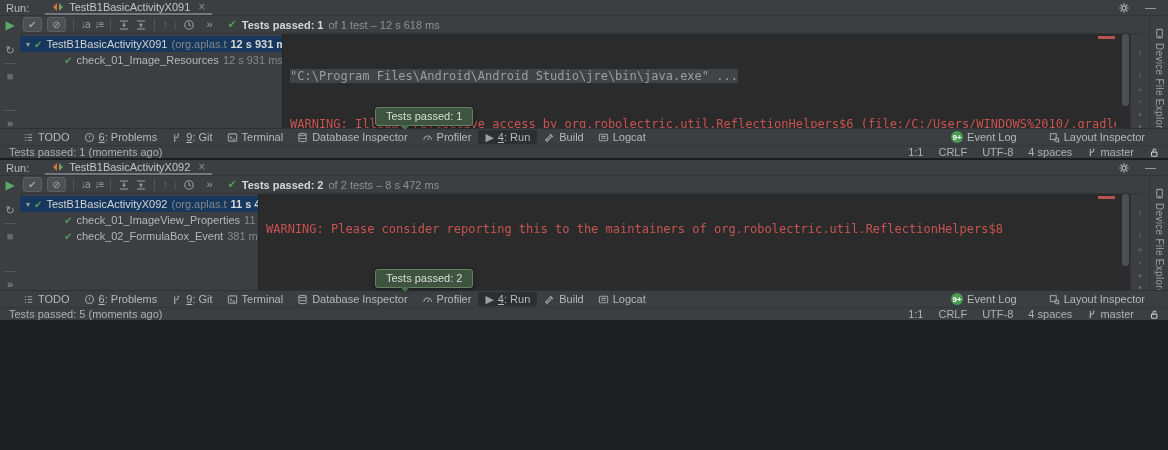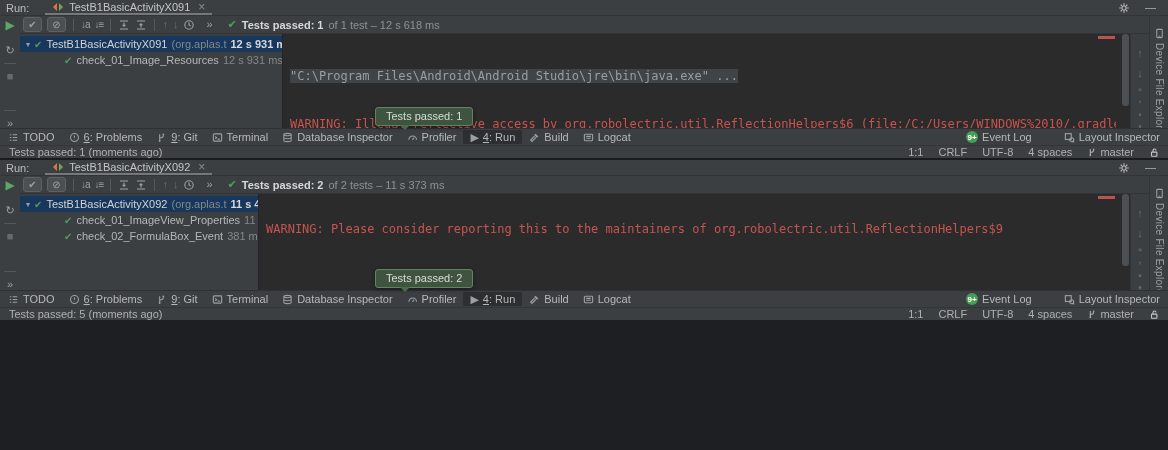--- a/index.html
+++ b/index.html
@@ -63,21 +63,21 @@
   .ctool{width:19px;flex:none;display:flex;flex-direction:column;align-items:center;gap:9px;padding-top:14px;background:#3c3f41;border-left:1px solid #323537}
   .rstripe{width:19px;flex:none;background:#3c3f41;border-left:1px solid #323537;display:flex;flex-direction:column;align-items:center;padding-top:12px;gap:16px}
   .stripe-item{display:flex;flex-direction:column;align-items:center;gap:4px;cursor:default}
   .vtext{writing-mode:vertical-rl;font-size:10px;color:#9da0a2;letter-spacing:.3px;white-space:nowrap}
 
   .tooltip{position:absolute;left:355px;bottom:2px;background:#3E5441;border:1px solid #64825F;border-radius:3px;
            padding:2px 10px 3px;font-size:11px;color:#d8ded6;z-index:5;white-space:nowrap;box-shadow:0 1px 4px rgba(0,0,0,.45)}
   .tooltip:after{content:"";position:absolute;left:24px;top:100%;border:5px solid transparent;border-top-color:#4a6a4e}
 
   
-  .sbar{height:17px;flex:none;display:flex;align-items:center;background:#3c3f41;border-top:1px solid #2e3133;padding:0 1px;font-size:11px;color:#b6b8ba}
+  .sbar{height:17px;flex:none;display:flex;align-items:center;background:#3c3f41;border-top:1px solid #2e3133;padding:0 16px;font-size:11px;color:#b6b8ba}
   .sitem{display:flex;align-items:center;gap:4px;padding:1px 7px;border-radius:2px;white-space:nowrap;cursor:default}
   .sitem.active{background:#2c2e30}
   .mn{text-decoration:underline}
   .sbar-right{margin-left:auto;display:flex;gap:18px;align-items:center}
   .badge{width:12px;height:12px;border-radius:6px;background:#499C54;color:#fff;font-size:8px;font-weight:700;display:flex;align-items:center;justify-content:center}
   .sline{height:13px;flex:none;display:flex;align-items:flex-start;background:#3c3f41;border-top:1px solid #333638;padding:0 9px;font-size:11px;color:#aeb0b2}
   .sline-right{margin-left:auto;display:flex;gap:15px;align-items:center;white-space:nowrap}
   svg{display:block}
 </style>
 </head>
@@ -403,21 +403,21 @@
           <span class="icn dim">↑</span>
           <span class="icn dim">↓</span>
           <svg width="12" height="12" viewBox="0 0 12 12" stroke="#9da0a2" fill="none" stroke-width="1.1">
               <circle cx="6" cy="6" r="4.2"></circle>
               <path d="M6 3.6V6l1.7 1"></path>
             </svg>
           <span class="icn" style="margin-left:6px">»</span>
           <div class="sum">
             <span class="sum-check">✔</span>
             <span class="sum-strong">Tests passed: 2</span>
-            <span class="sum-rest">of 2 tests – 11 s 373 ms</span>
+            <span class="sum-rest">of 2 tests – 8 s 472 ms</span>
           </div>
         </div>
 
         <div class="crow">
           <div class="tree">
             <div class="trow sel">
               <span class="texp">▾</span>
               <span class="tcheck">✔</span>
               <span class="tname">TestB1BasicActivityX092</span>
               <span class="tpkg">(org.aplas.t</span>
@@ -429,21 +429,21 @@
               <span class="ttime">11 s 91 ms</span>
             </div>
             <div class="trow child">
               <span class="tcheck">✔</span>
               <span class="tname c">check_02_FormulaBox_Event</span>
               <span class="ttime">381 ms</span>
             </div>
           </div>
 
           <div class="console">
-            <div class="ln red clip-top">WARNING: Please consider reporting this to the maintainers of org.robolectric.util.ReflectionHelpers$9</div>
+            <div class="ln red clip-top">WARNING: Please consider reporting this to the maintainers of org.robolectric.util.ReflectionHelpers$8</div>
             
             
             
             
             
             <div class="errstripe"></div>
             <div class="sthumb"></div>
           </div>
 
           <div class="ctool">

